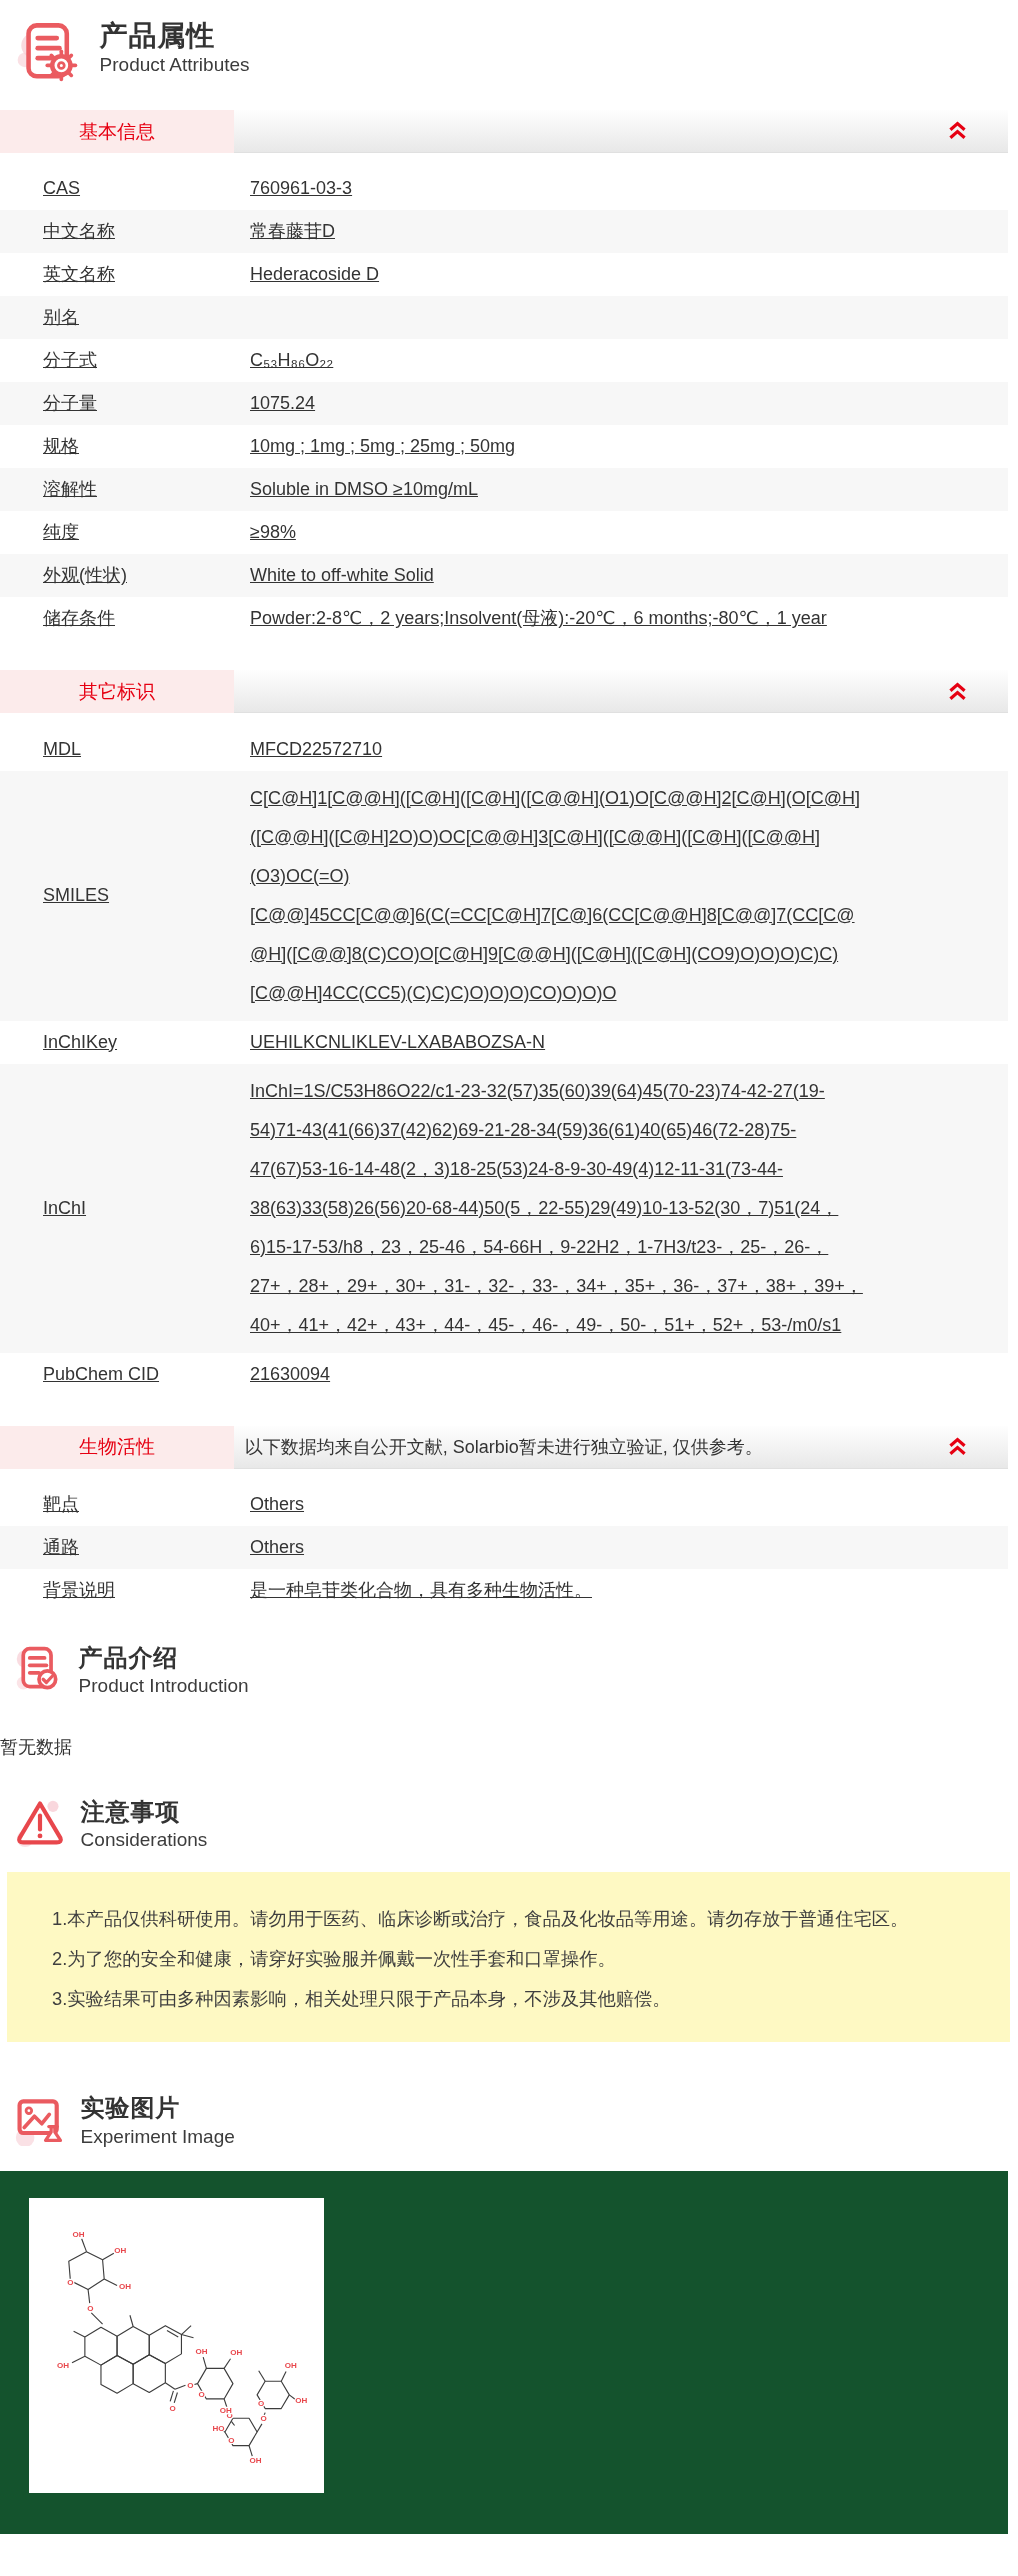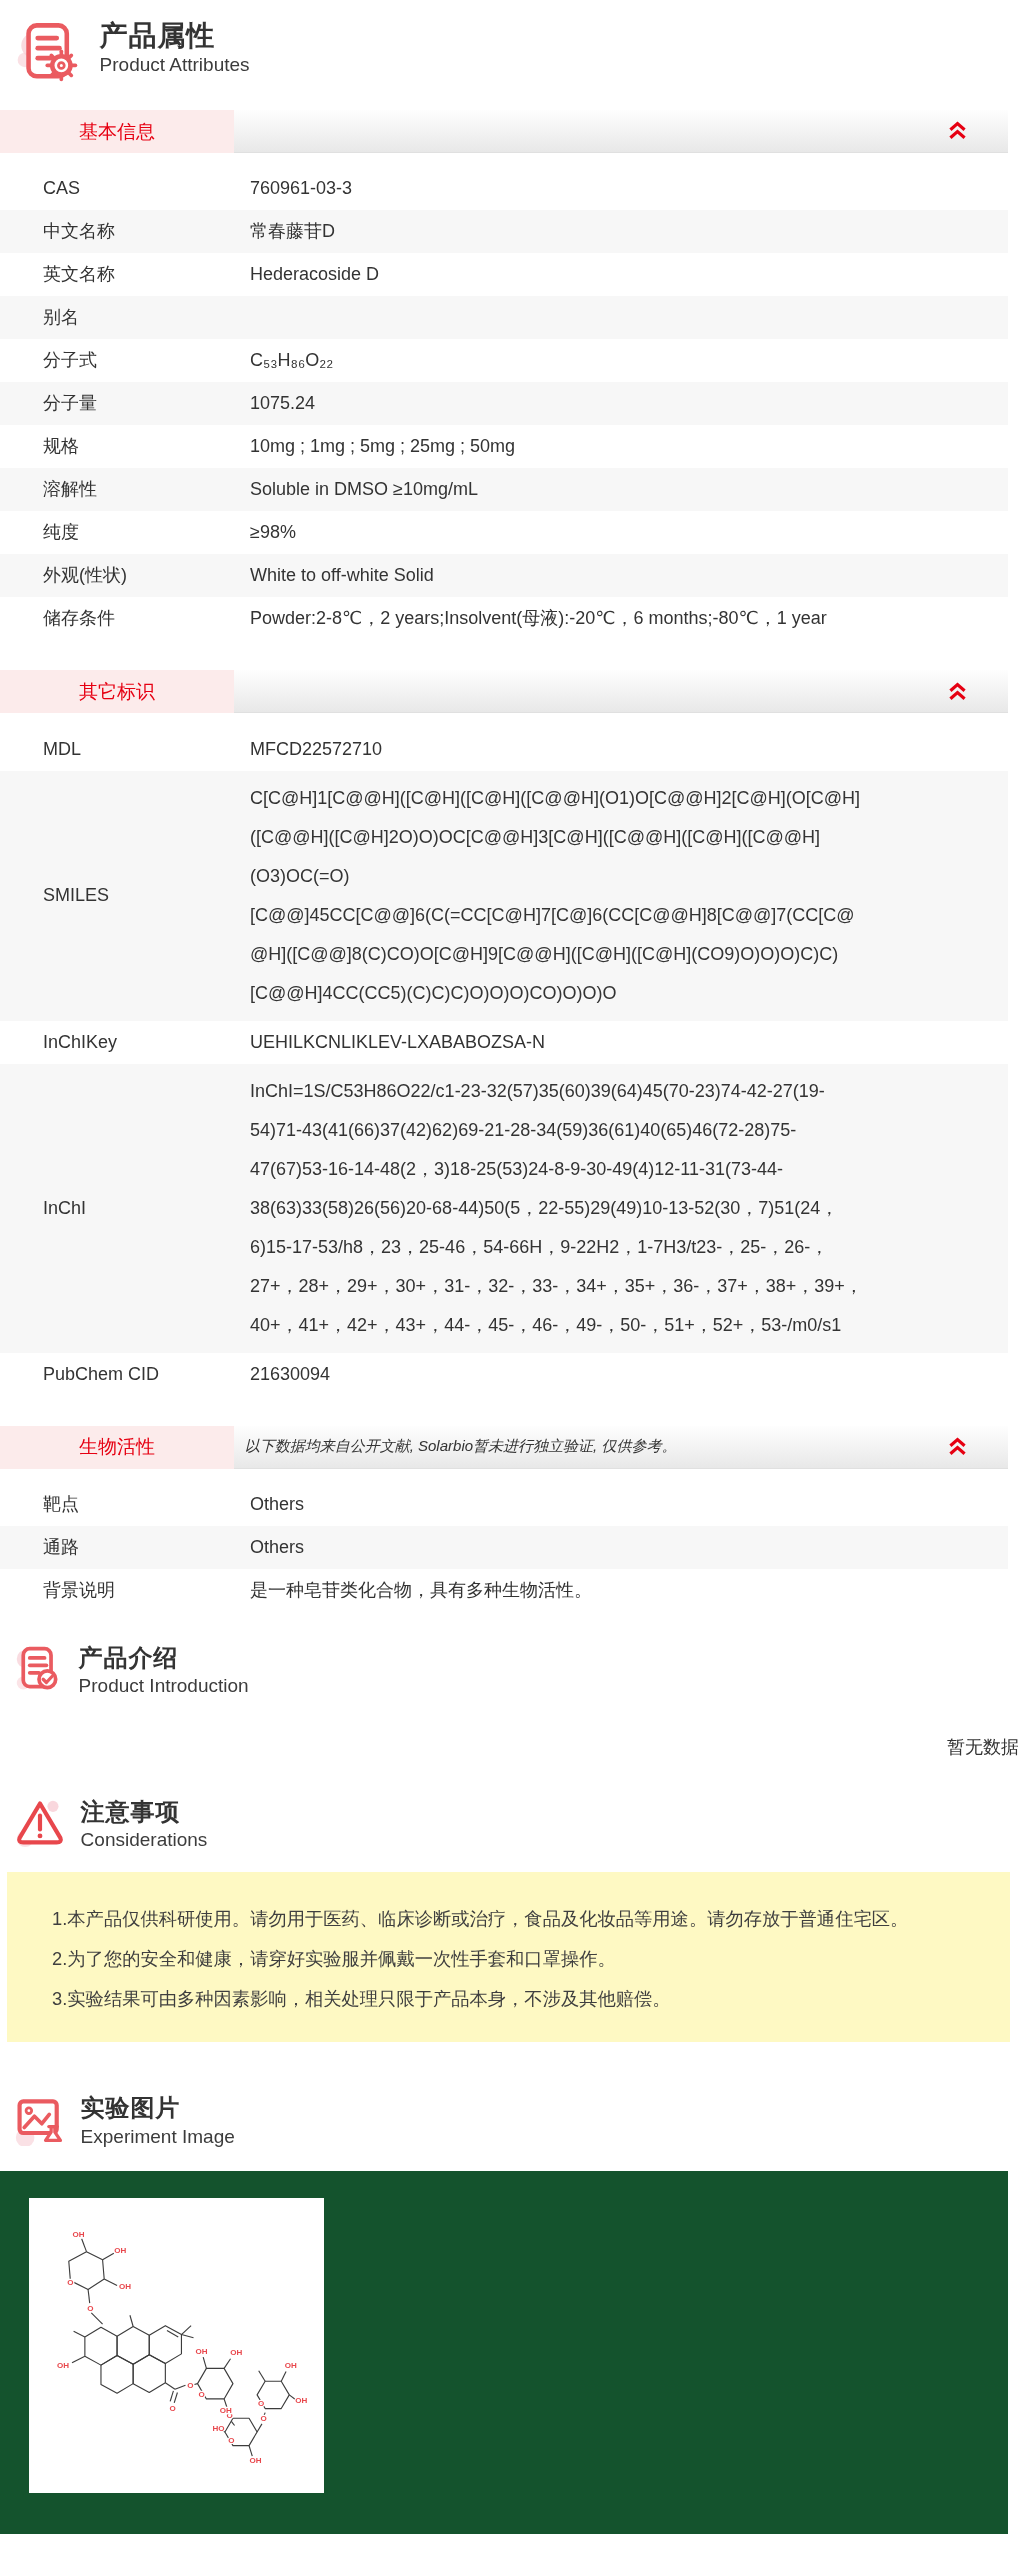--- a/index.html
+++ b/index.html
@@ -12,33 +12,33 @@
   .bh-title{margin:0;font-weight:bold;color:#333;letter-spacing:0.9px;}
   .lg .bh-title{font-size:28px;line-height:32px;margin-top:1.8px;}
   .sm .bh-title{font-size:24px;line-height:28.6px;}
   .bh-sub{font-size:19px;color:#3c3c3c;margin-top:2.7px;}
 
   
   .bar{display:flex;height:43px;margin:12.5px 10.7px 0 0;cursor:pointer;}
   .bar-title{width:234px;background:#fcebeb;color:#e60012;font-size:19px;display:flex;align-items:center;justify-content:center;flex:none;}
   .bar-rest{flex:1;background:linear-gradient(#fefefe,#e8e8e8);border-bottom:0.9px solid #e0e0e0;display:flex;align-items:center;justify-content:flex-end;padding-right:39px;}
   .bar-rest.with-note{justify-content:space-between;padding-left:10.7px;}
-  .bar-note{font-size:15px;color:#333;font-style:italic;}
+  .bar-note{font-size:18px;color:#333;}
   .chev{display:flex;align-items:center;}
 
   
-  .table{margin:14.3px 10.7px 0 0;font-size:18px;}
+  .table{margin:14.3px 10.7px 0 0;font-size:18px;text-decoration:underline;}
   .row{display:flex;align-items:center;min-height:43px;}
   .row:nth-child(even){background:#f7f7f7;}
   .cell{line-height:25px;}
   .cell.label{width:207px;padding-left:43px;flex:none;}
   .cell.value{flex:1;padding-right:23px;}
   .cell.value.pre{white-space:pre-line;line-height:39px;padding-top:8px;padding-bottom:8px;}
 
-  .empty-text{text-align:right;font-size:18px;color:#333;margin:32px 0 19px;}
+  .empty-text{text-align:left;font-size:18px;color:#333;margin:32px 0 19px;}
 
   .cons-box{background:#fef9c3;margin:18px 9px 0 7.1px;padding:27px 45px 23px;font-size:18.3px;line-height:40px;color:#3f3f3f;}
   .cons-box p{margin:0;}
 
   .exp-section{background:#14532d;margin:18px 10.7px 0 0;padding:27px 0 41px 28.6px;}
   .mol-card{width:295px;height:295px;background:#fff;padding:10.7px;box-sizing:border-box;cursor:pointer;}
   .mol-card svg{width:100%;height:100%;display:block;}
   .mol-line{fill:none;stroke:#3c3c3c;stroke-width:1.4;stroke-linejoin:round;}
   .mol-lbl{fill:#e8474c;font-size:10px;font-weight:bold;paint-order:stroke;stroke:#ffffff;stroke-width:3px;text-anchor:middle;font-family:"Liberation Sans","DejaVu Sans",sans-serif;}
 </style>

